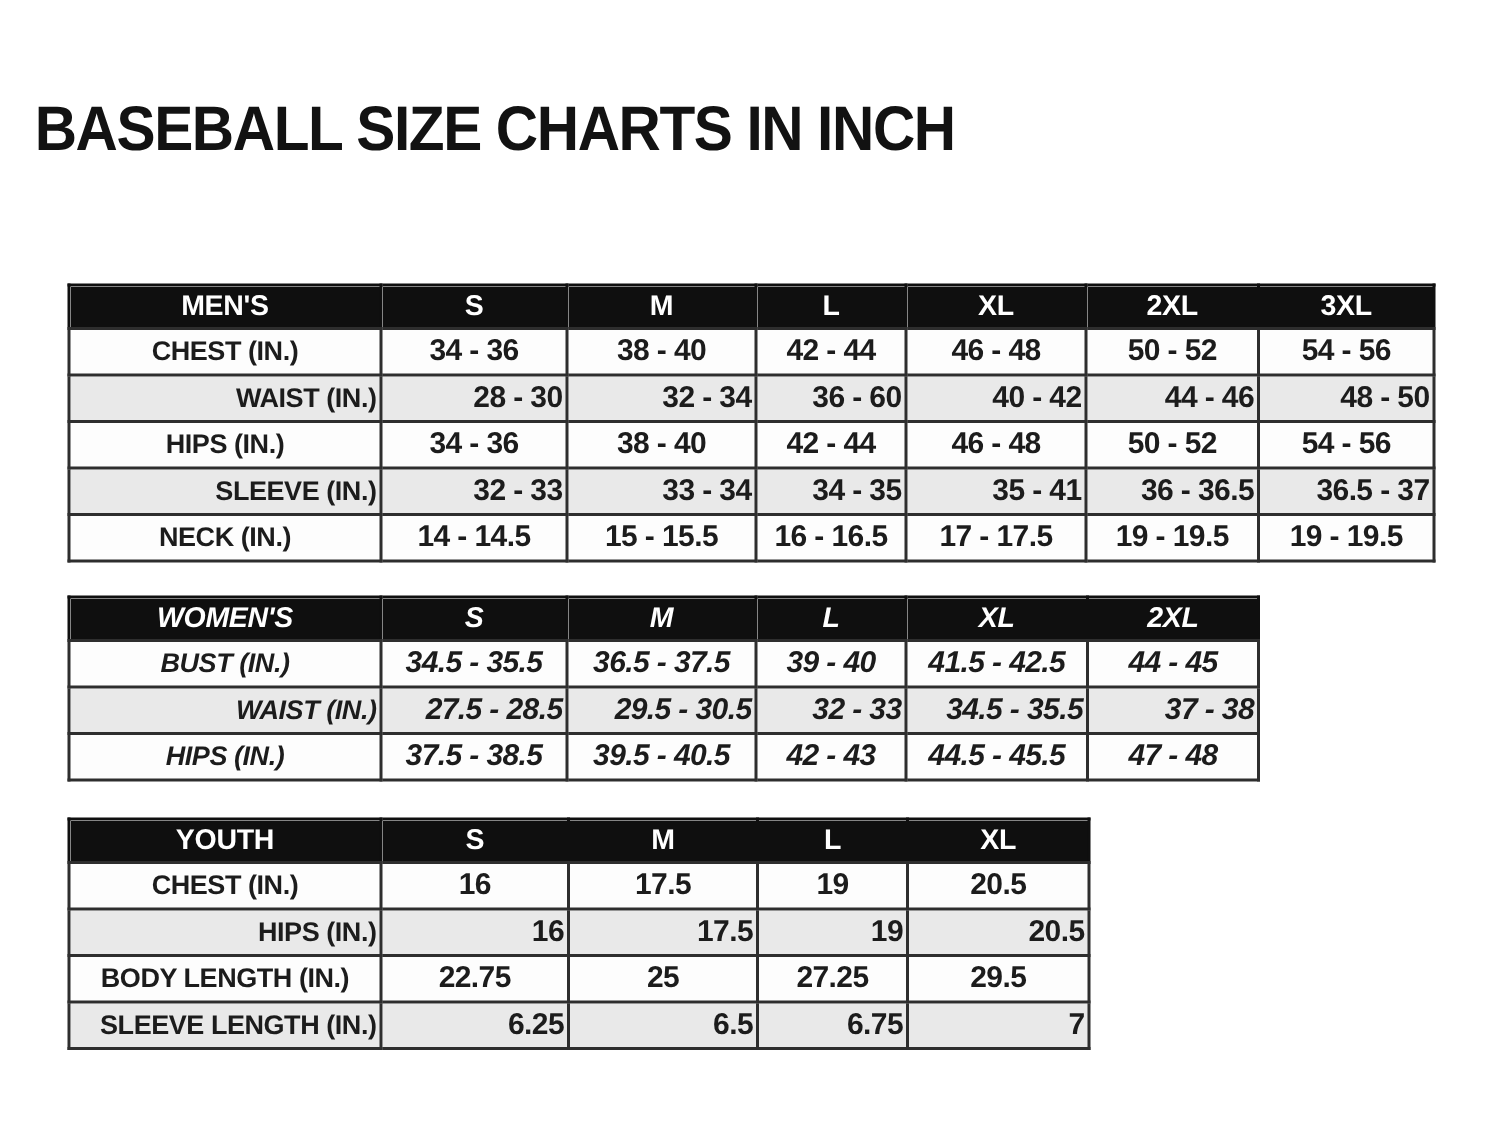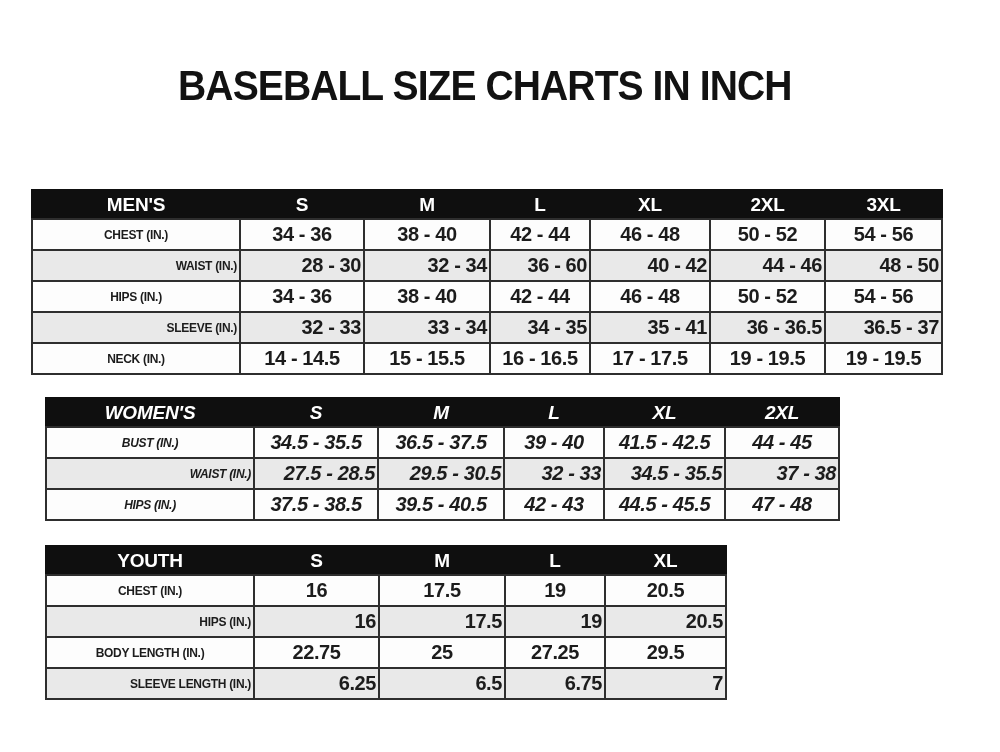--- a/index.html
+++ b/index.html
@@ -11,41 +11,40 @@
     width: 1000px;
     height: 752px;
     position: relative;
     font-family: "Liberation Sans", sans-serif;
     color: var(--text, #1c1c1c);
     overflow: hidden;
   }
   .title-wrap {
     position: absolute;
     top: 62px;
-    left: 11px;
+    left: 0;
     width: 948px;
-    text-align: center;
   }
   .page-title {
     display: inline-block;
     font-size: 42px;
     font-weight: bold;
     letter-spacing: -1px;
     transform: scaleX(0.93);
     transform-origin: center;
     color: #121212;
     white-space: nowrap;
   }
   table.size-table {
     position: absolute;
     border-collapse: collapse;
     table-layout: fixed;
     background: var(--row-bg, #fdfdfd);
   }
-  #table-mens   { left: 31px; top: 189px; }
+  #table-mens   { left: 45px; top: 189px; }
   #table-womens { left: 45px; top: 397px; font-style: italic; }
   #table-youth  { left: 45px; top: 545px; border-radius: 25px; }
 
   .size-table th, .size-table td {
     border: 2px solid var(--border, #2e2e2e);
     text-align: center;
     vertical-align: middle;
     padding: 0 2px;
     white-space: nowrap;
     overflow: hidden;
@@ -61,21 +60,21 @@
     border-bottom-color: var(--border, #2e2e2e);
   }
   .size-table td {
     height: 29px;
     font-size: 20px;
     font-weight: bold;
     letter-spacing: -0.4px;
     color: var(--text, #1c1c1c);
   }
   .size-table td.label-cell {
-    font-size: 12px;
+    font-size: 18px;
     letter-spacing: -0.3px;
   }
   .size-table tr.alt td {
     background: var(--row-alt-bg, #e9e9e9);
     text-align: right;
   }
 </style>
 </head>
 <body>
 

